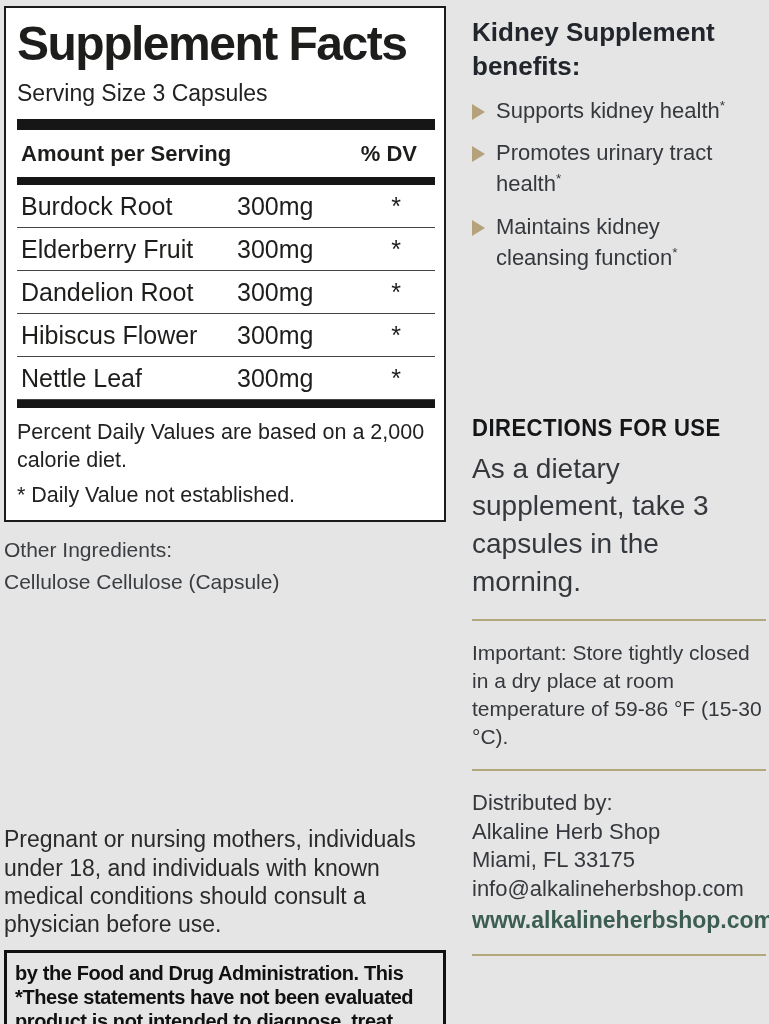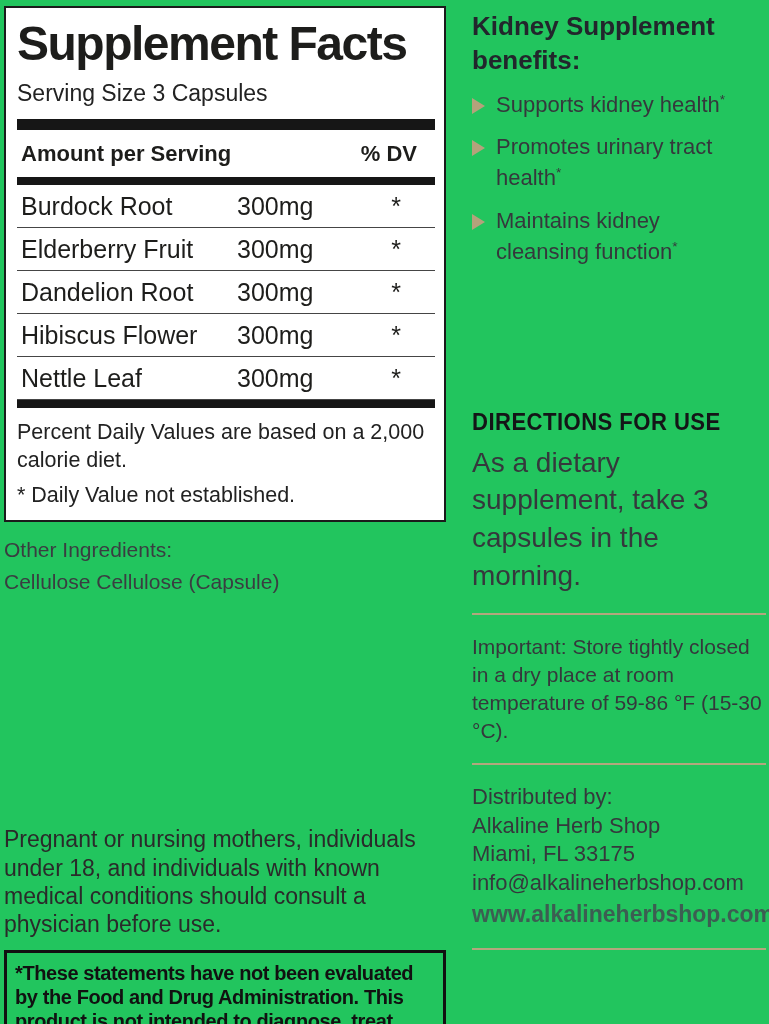--- a/index.html
+++ b/index.html
@@ -1,16 +1,16 @@
 <!DOCTYPE html>
 <html><head>
 <meta charset="utf-8">
 <style>
   html,body{margin:0;padding:0;background:#ffffff;}
-  .label{position:relative;width:769px;height:1024px;background:#22c55e;overflow:hidden;
+  .label{position:relative;width:769px;height:1024px;background:#e5e5e5;overflow:hidden;
          font-family:"Liberation Sans",sans-serif;color:#1d1d1b;}
 
   
   .col-left{position:absolute;left:4px;top:6px;width:442px;}
   .facts-box{border:2.5px solid #1b1b1b;background:#fff;padding:12px 9px 10px 11px;box-sizing:border-box;}
   .facts-title{font-size:48px;font-weight:bold;letter-spacing:-1.5px;line-height:1;color:#1d1d1b;}
   .facts-serving{margin-top:10px;font-size:23px;line-height:1.38;color:#222;}
   .bar{background:#161616;}
   .bar-thick{height:11px;margin-top:9px;}
   .bar-thin{height:8px;}
@@ -28,21 +28,21 @@
 
   .other-ing{margin-top:12px;font-size:21px;line-height:1.5;color:#3a3d41;}
 
   .caution{margin-top:228px;font-size:23px;line-height:1.22;color:#2a2a2a;}
 
   .fda-box{margin-top:12px;border:3px solid #111;padding:8px 6px 9px 8px;
            font-weight:bold;font-size:20px;letter-spacing:-0.4px;line-height:1.2;color:#111;}
   .fda-box .fda-line{padding-left:9px;text-indent:-9px;}
 
   
-  .col-right{position:absolute;left:472px;top:10px;width:294px;color:#35383c;}
+  .col-right{position:absolute;left:472px;top:16px;width:294px;color:#35383c;}
   .benefits-heading{font-size:26px;font-weight:bold;line-height:1.3;color:#22262c;}
   .benefit-list{margin-top:12px;}
   .benefit-item{display:flex;margin-bottom:12px;padding-right:16px;}
   .tri{width:0;height:0;border-left:13px solid #b5a27b;border-top:8px solid transparent;
        border-bottom:8px solid transparent;margin-top:8px;margin-right:11px;flex:0 0 auto;}
   .benefit-text{font-size:22px;line-height:1.4;}
   .sup{font-size:0.62em;vertical-align:super;line-height:0;}
 
   .directions-heading{margin-top:140px;font-size:24px;font-weight:bold;color:#141517;
                       letter-spacing:0.5px;transform:scaleX(0.92);transform-origin:left;white-space:nowrap;}
@@ -108,22 +108,22 @@
     </div>
 
     <div class="other-ing">
       <div>Other Ingredients:</div>
       <div>Cellulose Cellulose (Capsule)</div>
     </div>
 
     <div class="caution">Pregnant or nursing mothers, individuals under 18, and individuals with known medical conditions should consult a physician before use.</div>
 
     <div class="fda-box">
+      <div class="fda-line">by the Food and Drug Administration. This</div>
       <div class="fda-line">*These statements have not been evaluated</div>
-      <div class="fda-line">by the Food and Drug Administration. This</div>
       <div class="fda-line">product is not intended to diagnose, treat,</div>
 
     </div>
   </div>
 
   <div class="col-right">
 
     <div class="benefits-heading">Kidney Supplement benefits:</div>
 
     <div class="benefit-list">

